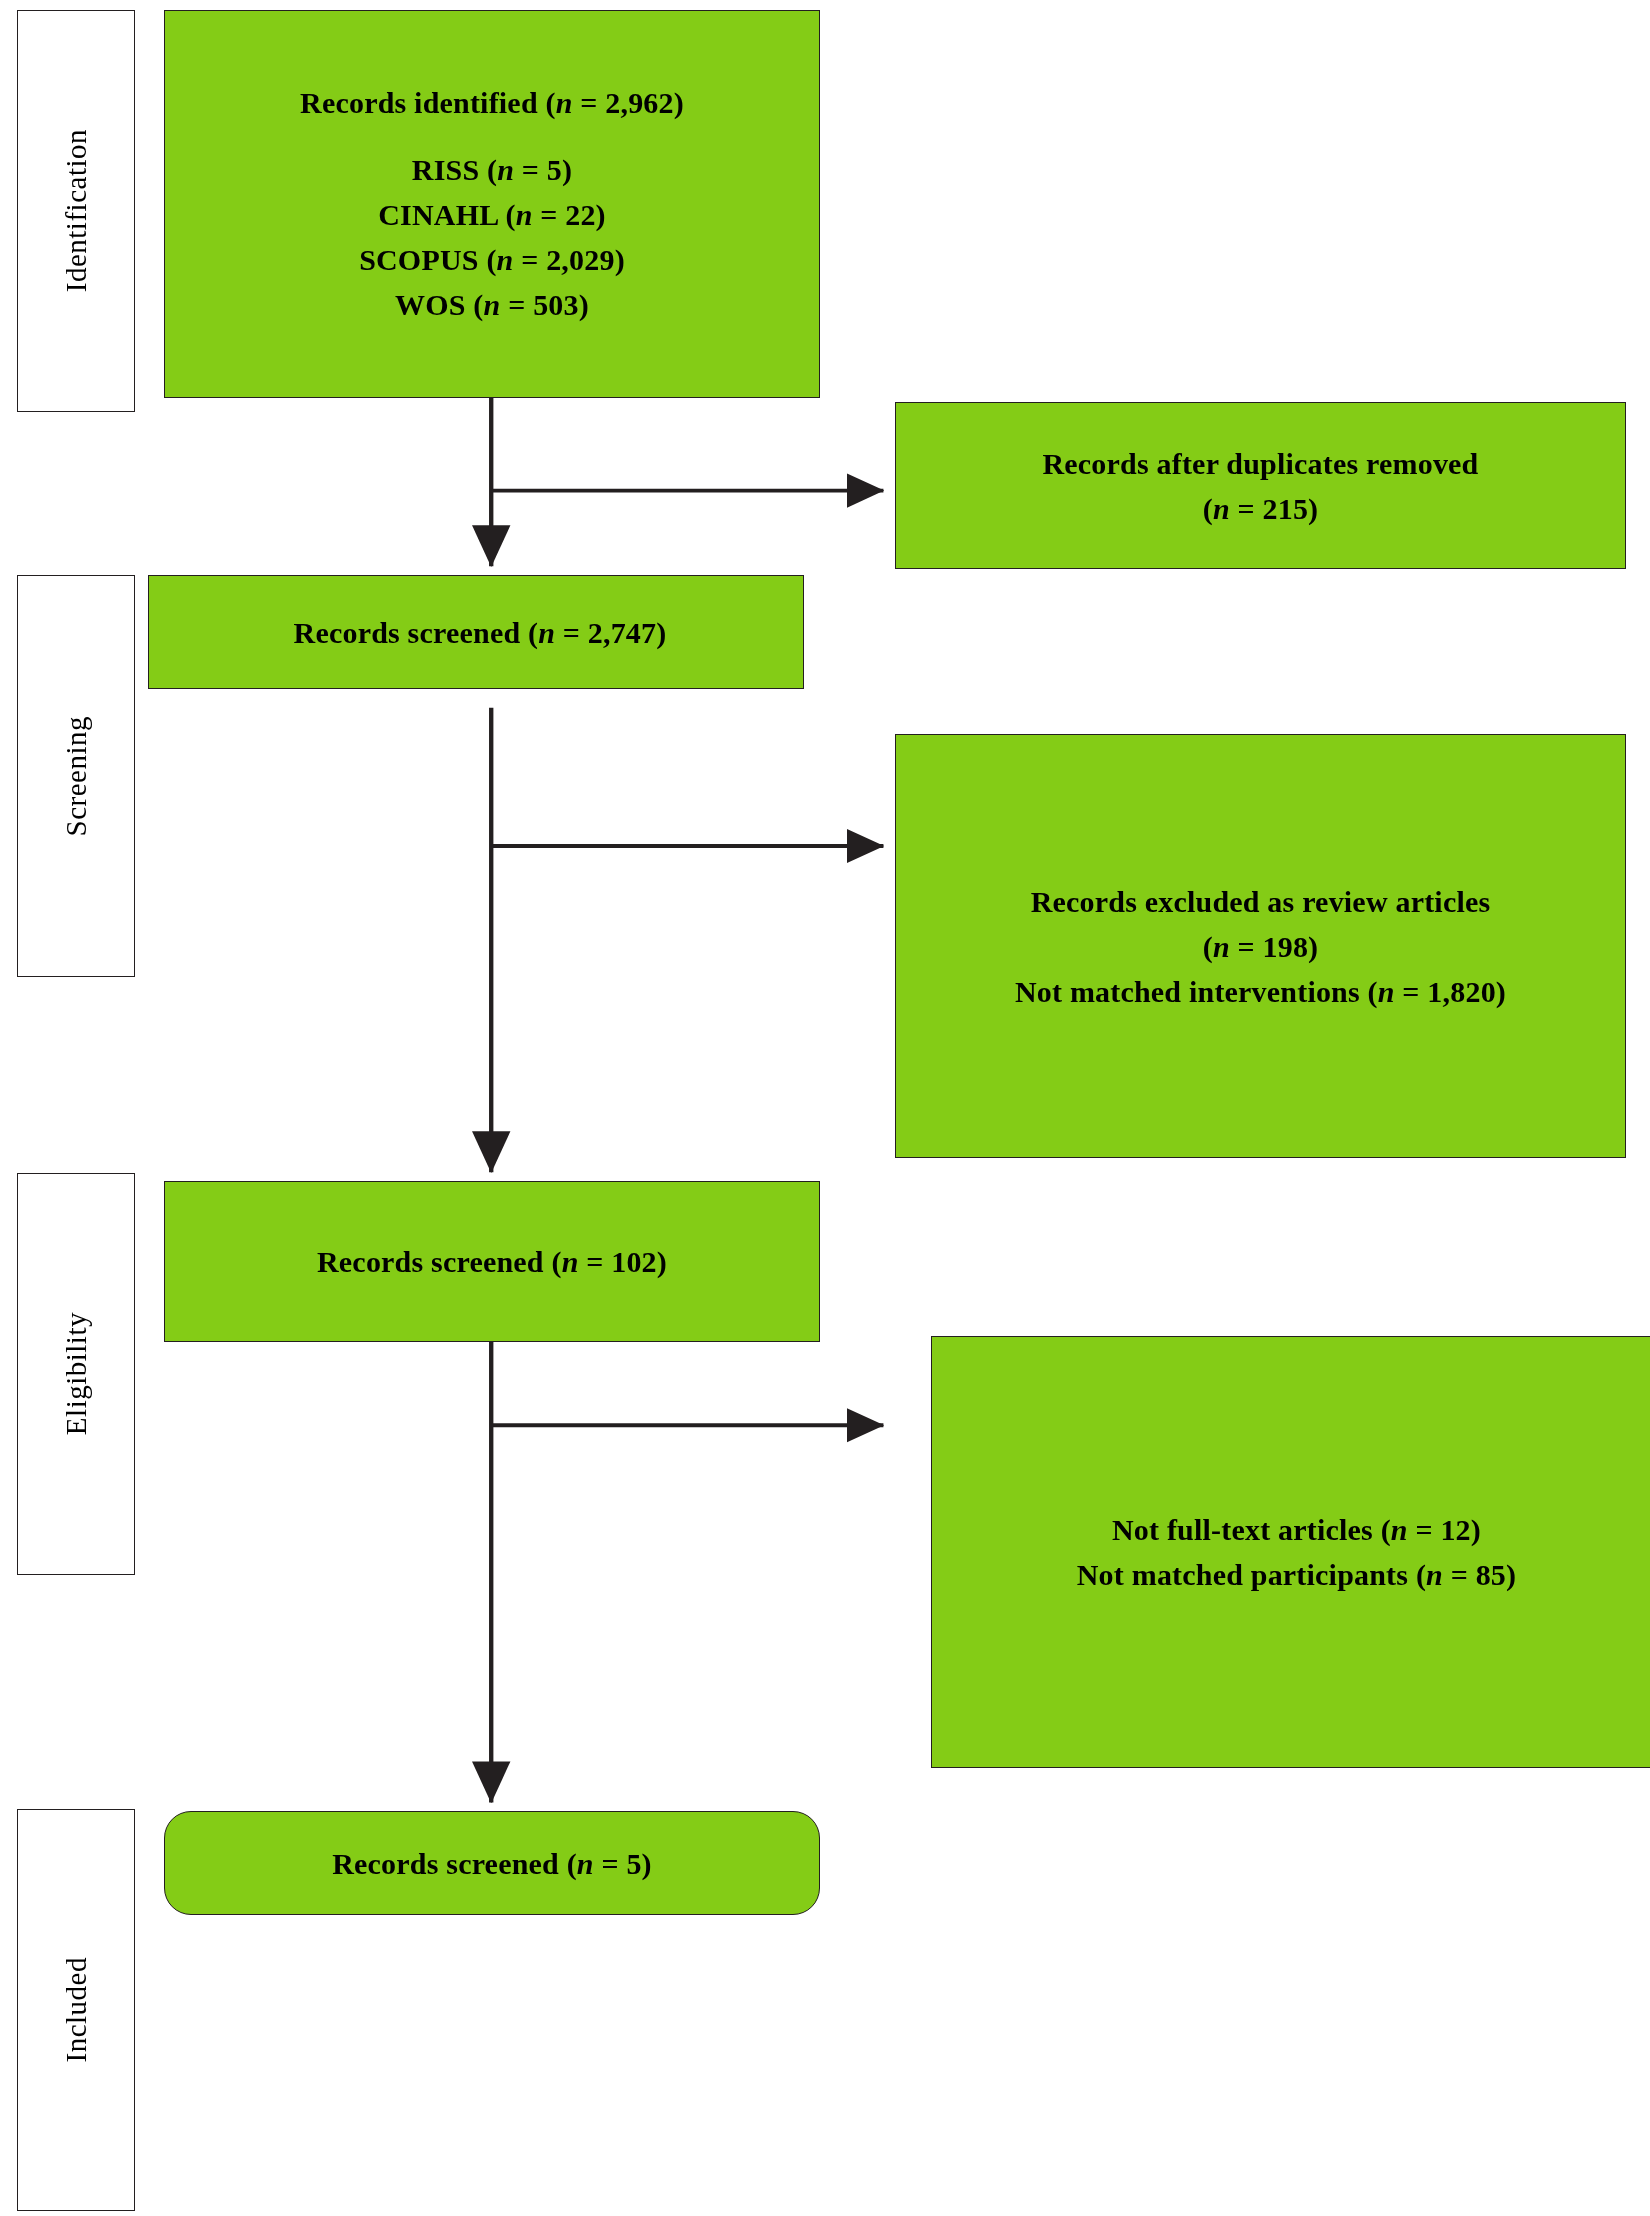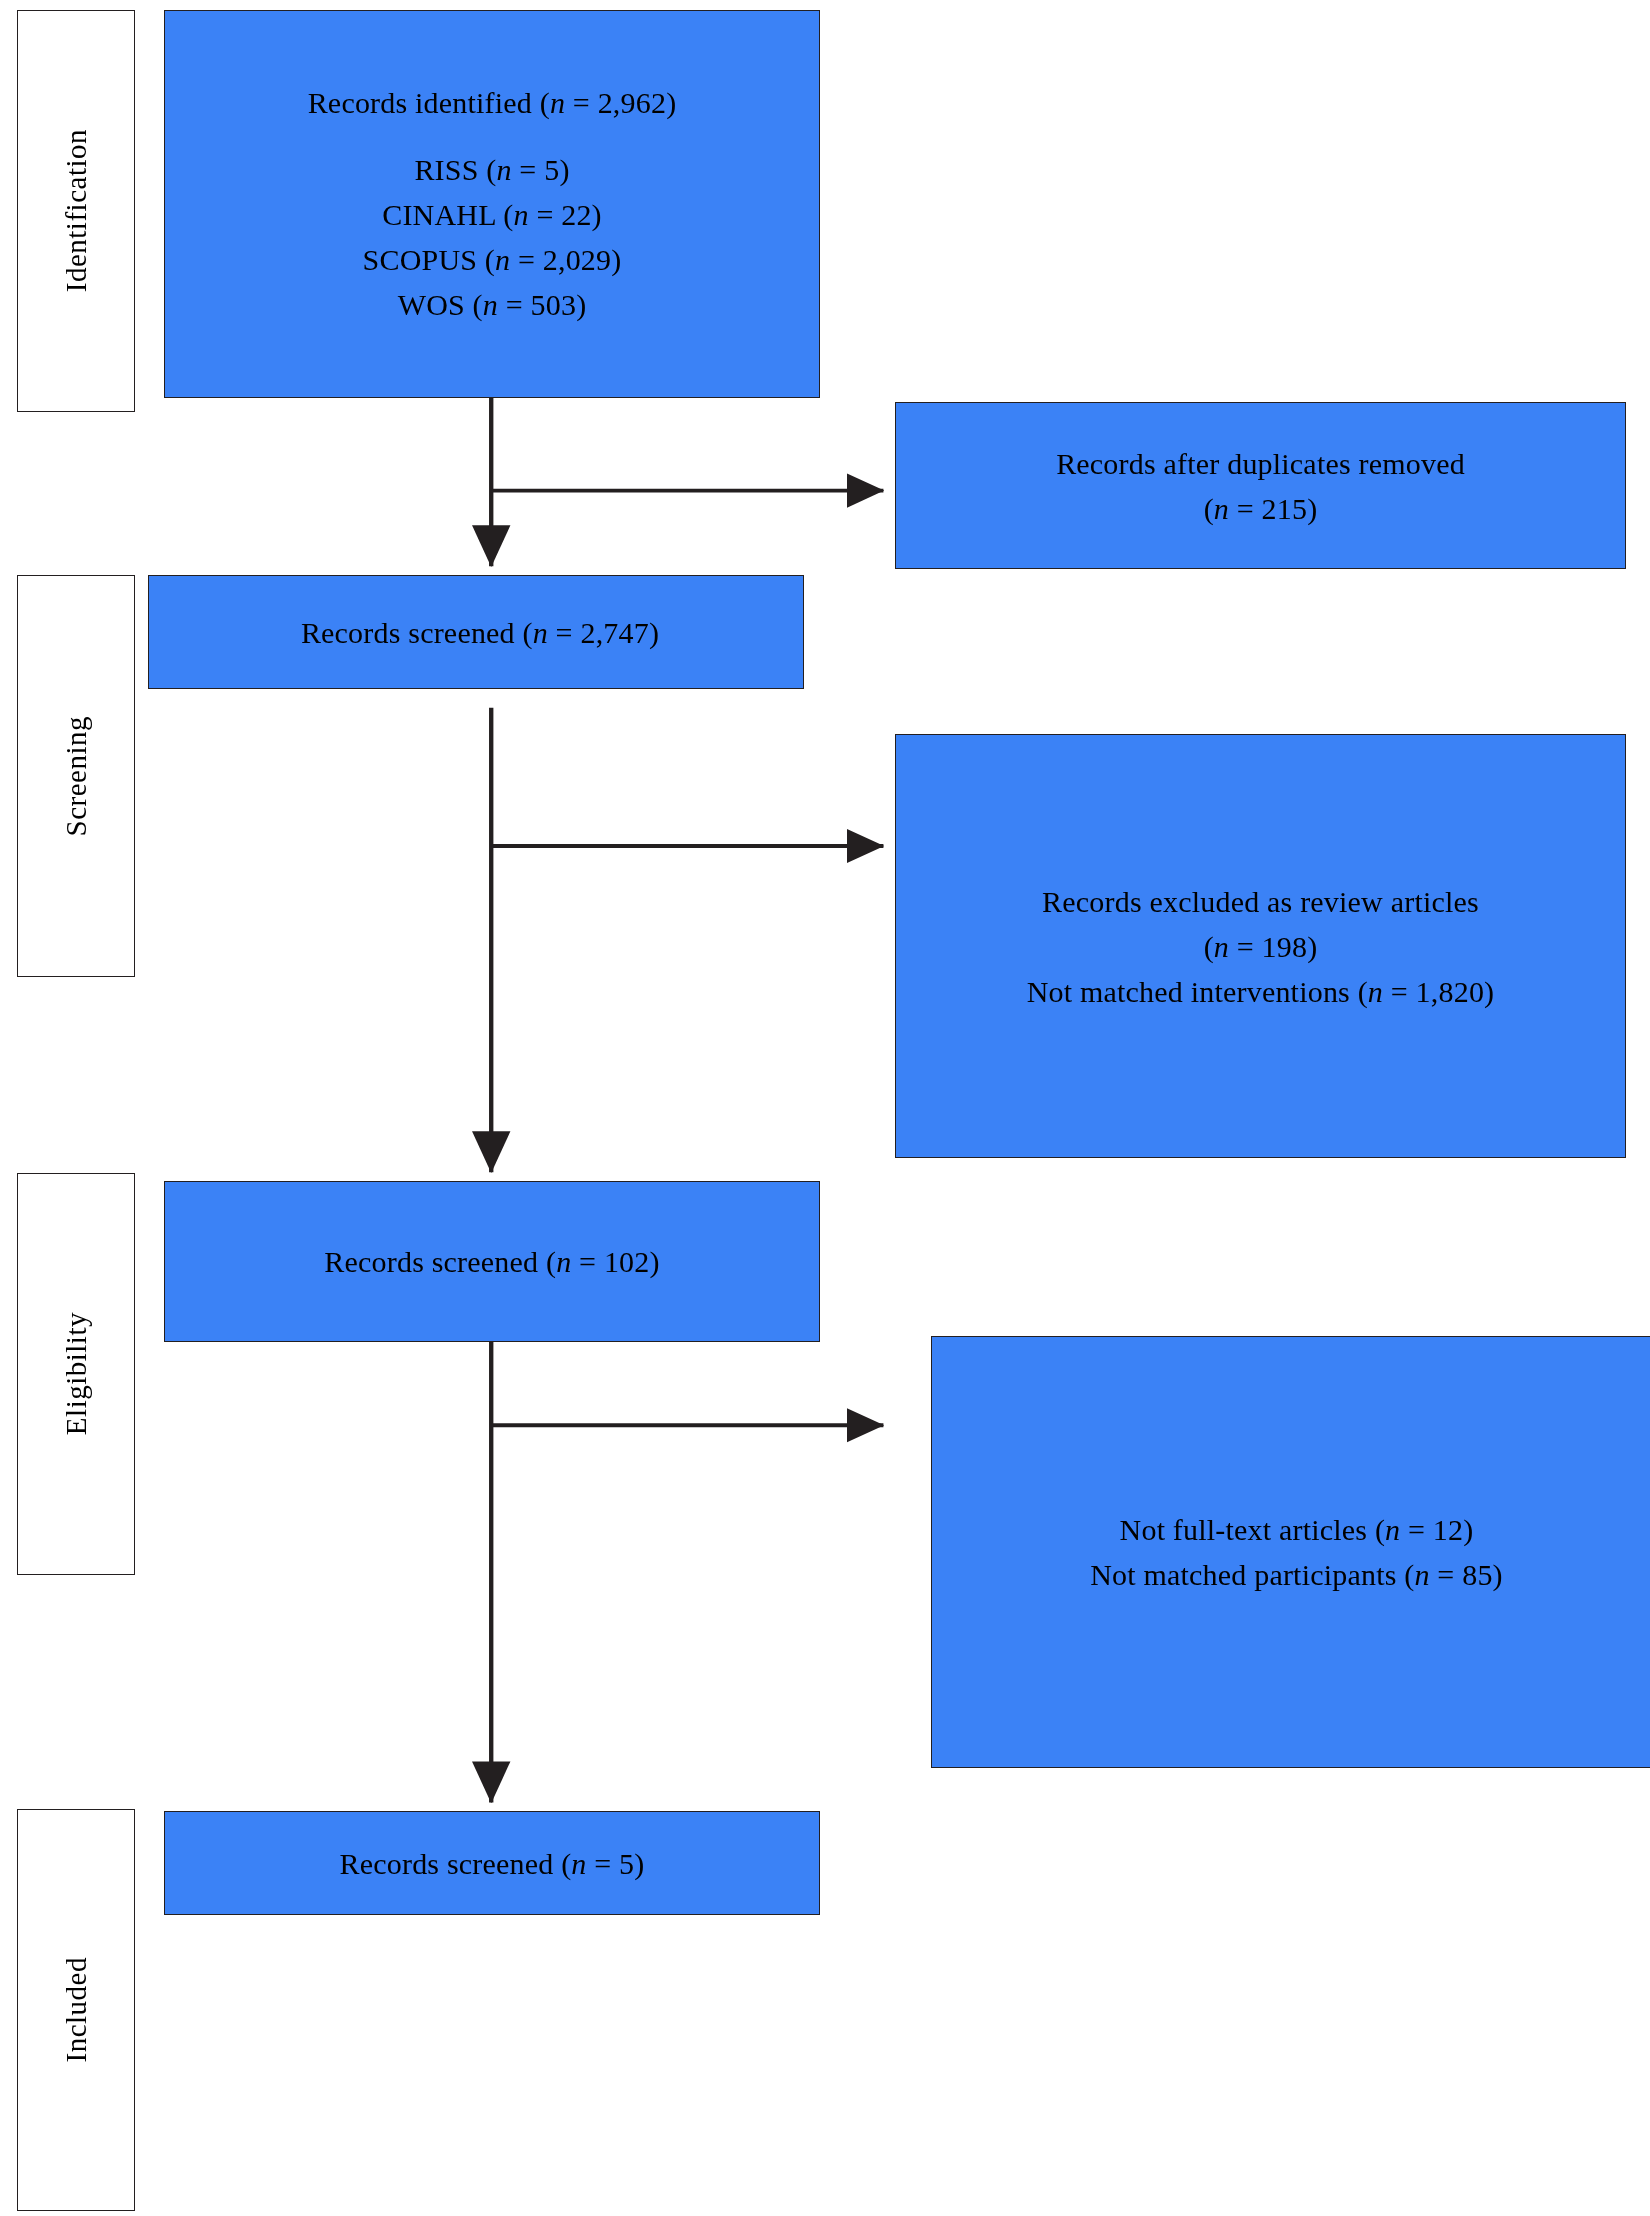--- a/index.html
+++ b/index.html
@@ -1,21 +1,21 @@
 <!DOCTYPE html>
 <html style="font-size:7.8px"><head>
 <meta charset="utf-8">
 <style>
   html,body{margin:0;padding:0;background:#fff;}
   body{width:1650px;height:2216px;position:relative;overflow:hidden;
        font-family:"Liberation Serif","DejaVu Serif",serif;color:#000;}
   .stage{position:absolute;left:0;top:0;width:1650px;height:2216px;}
 
-  .box{position:absolute;border:1.9px solid #231f20;background:#3b82f6;
-       box-sizing:border-box;display:flex;align-items:center;justify-content:center;}
+  .box{position:absolute;border:1.9px solid #231f20;background:#84cc16;
+       box-sizing:border-box;display:flex;align-items:center;justify-content:center;font-weight:bold;}
   .boxtext{width:100%;text-align:center;line-height:1.50;font-size:30px;
            letter-spacing:0.2px;padding:0 12.6px;box-sizing:border-box;}
   .boxtext .ln{display:block;white-space:nowrap;}
   .boxtext .sp{display:block;height:22px;}
   .it{font-style:italic;}
 
   .sidebox{position:absolute;border:1.9px solid #231f20;background:#fff;
            box-sizing:border-box;display:flex;align-items:center;justify-content:center;}
   .sidelabel{writing-mode:vertical-rl;transform:rotate(180deg);
              font-size:29px;letter-spacing:0.5px;white-space:nowrap;}
@@ -105,20 +105,20 @@
     </div>
   </div>
 
   <div class="box" style="left:895px;top:1336px;width:731px;height:432px;margin-left:36px;">
     <div class="boxtext">
       <span class="ln"><span>Not full-text articles (</span><span class="it">n</span><span> = 12)</span></span>
       <span class="ln"><span>Not matched participants (</span><span class="it">n</span><span> = 85)</span></span>
     </div>
   </div>
 
-  <div class="box" style="left:164px;top:1811px;width:656px;height:104px;">
+  <div class="box" style="left:164px;top:1811px;width:656px;height:104px;border-radius:27px;">
     <div class="boxtext">
       <span class="ln"><span>Records screened (</span><span class="it">n</span><span> = 5)</span></span>
     </div>
   </div>
 
 </div>
 
 
 </body></html>

